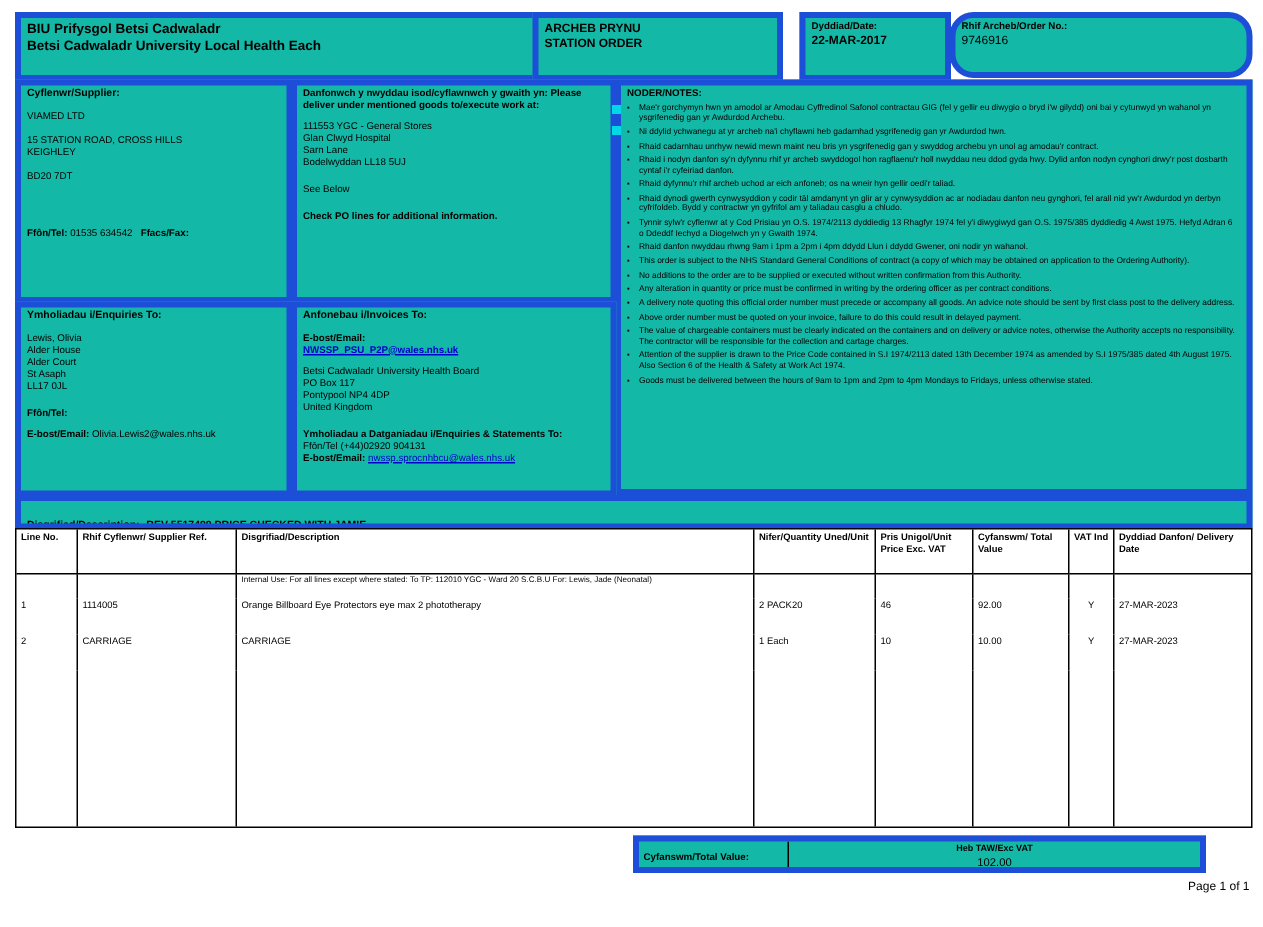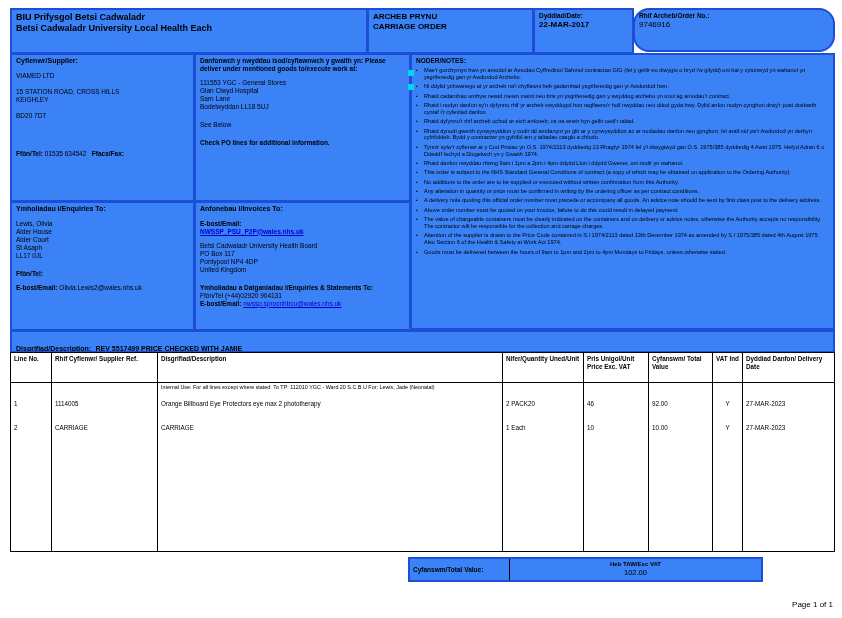--- a/index.html
+++ b/index.html
@@ -1,31 +1,31 @@
 <!DOCTYPE html>
 <html><head>
 <meta charset="utf-8">
 <style>
   * { margin:0; padding:0; box-sizing:border-box; }
   html,body { background:#e8e8e8; }
   body { width:842px; height:618px; position:relative; font-family:"Liberation Sans", sans-serif; color:#000; background:#fff; overflow:hidden; }
   .doc { position:absolute; left:10px; top:8px; width:825px; height:602px; }
-  .box { position:absolute; border:2px solid #1d4ed8; padding:2px 4px; overflow:hidden; background:#3b82f6; }
+  .box { position:absolute; border:4px solid #1d4ed8; padding:2px 4px; overflow:hidden; background:#14b8a6; }
   .b { font-weight:bold; }
   .fs65 { font-size:6.5px; line-height:8px; }
   .fs7 { font-size:7px; line-height:8.5px; }
   .fs8 { font-size:8px; line-height:10px; }
   .fs9 { font-size:9px; line-height:11px; }
   .line { min-height:8px; font-size:6.5px; line-height:8px; }
   .gap6 { height:6px; }
   .gap10 { height:10px; }
   .link { color:#0000cc; text-decoration:underline; cursor:pointer; }
   
   .cell-org   { left:0;   top:0; width:358px; height:46px; }
-  .cell-title { left:357px; top:0; width:167px; height:46px; }
+  .cell-title { left:345px; top:0; width:167px; height:46px; }
   .cell-date  { left:523px; top:0; width:101px; height:46px; }
   .cell-order { left:623px; top:0; width:202px; height:44px;border-radius:16px; }
   
   .box-supplier { left:0;   top:45px; width:185px; height:149px; }
   .box-deliver  { left:184px; top:45px; width:217px; height:149px; }
   .box-notes    { left:400px; top:45px; width:425px; height:277px; padding:2px 5px 2px 4px; }
   
   .box-enquiries { left:0;   top:193px; width:185px; height:130px; }
   .box-invoices  { left:184px; top:193px; width:217px; height:130px; }
   
@@ -43,43 +43,43 @@
   .thead > div { border-bottom:1px solid #000; font-weight:bold; font-size:6.3px; line-height:7.5px; padding-top:2px; }
   .rowline > div { font-size:6.3px; line-height:7.5px; }
   .rowline > div:nth-child(7) { text-align:center; }
   .internal-row { min-height:16px; }
   .internal-row .internal-text { font-size:5.4px; line-height:6.5px; }
   .data-rows { display:block; }
   .data-rows .trow { min-height:24px; }
   .filler { flex:1; }
   .filler > div { height:100%; }
   
-  .box-totals { left:398px; top:549px; width:355px; height:25px; padding:0; display:flex; }
+  .box-totals { left:412px; top:549px; width:382px; height:25px; padding:0; display:flex; }
   .totals-label { width:100px; border-right:1px solid #000; font-weight:bold; font-size:6.5px; padding:7px 3px 2px; }
   .totals-right { flex:1; display:flex; flex-direction:column; align-items:center; justify-content:flex-start; padding-top:2px; }
   .totals-vat-label { font-size:6px; font-weight:bold; line-height:7px; }
   .totals-value { font-size:7.5px; line-height:9px; }
-  .page-footer { position:absolute; right:2px; top:592px; font-size:8px; }
+  .page-footer { position:absolute; right:2px; top:578px; font-size:8px; }
   
   .hl { position:absolute; width:6px; height:6px; background:#00d8e8; }
   .hl1 { left:398px; top:62px; }
   .hl2 { left:398px; top:76px; }
 </style>
 </head>
 <body>
 
 <div class="doc">
 
   <div class="box cell-org">
     <div class="fs9 b">BIU Prifysgol Betsi Cadwaladr</div>
     <div class="fs9 b">Betsi Cadwaladr University Local Health Each</div>
   </div>
   <div class="box cell-title">
     <div class="fs8 b">ARCHEB PRYNU</div>
-    <div class="fs8 b">CARRIAGE ORDER</div>
+    <div class="fs8 b">STATION ORDER</div>
   </div>
   <div class="box cell-date">
     <div class="fs65 b">Dyddiad/Date:</div>
     <div class="fs8 b">22-MAR-2017</div>
   </div>
   <div class="box cell-order">
     <div class="fs65 b">Rhif Archeb/Order No.:</div>
     <div class="fs8">9746916</div>
   </div>
 

